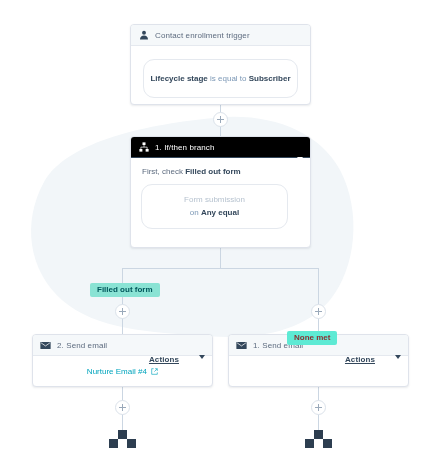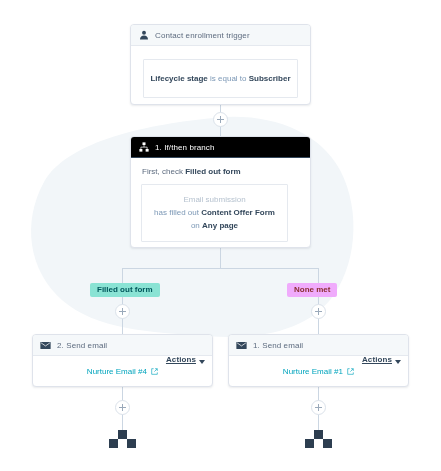--- a/index.html
+++ b/index.html
@@ -74,22 +74,22 @@
     align-items: center;
     justify-content: center;
   }
   .head-title {
     flex: 1 1 auto;
     white-space: nowrap;
     overflow: hidden;
   }
   .actions {
     display: flex;
-    align-items: flex-end;
-    gap: 3px;
+    align-items: flex-start;
+    gap: 20px;
     font-size: 8px;
     font-weight: bold;
     cursor: pointer;
     flex: 0 0 auto;
     margin-top: 28px;
   }
   .actions .lbl {
     text-decoration: underline;
   }
   .actions.dark { color: #ffffff; }
@@ -101,21 +101,21 @@
     border-right: 3px solid transparent;
     border-top: 4px solid currentColor;
   }
   .card-body {
     padding: 9px 22px 10px 10px;
     box-sizing: border-box;
   }
   
   .cond-box {
     border: 1px solid #e5e9ef;
-    border-radius: 1px;
+    border-radius: 11px;
     background: #ffffff;
     box-sizing: border-box;
     text-align: center;
     color: #7c98b6;
     font-size: 8px;
     line-height: 13px;
   }
   .cond-box b { color: #33475b; font-weight: bold; }
   .pretext {
     font-size: 8px;
@@ -147,22 +147,23 @@
     font-size: 8px;
     font-weight: bold;
     white-space: nowrap;
     box-sizing: border-box;
   }
   .badge-yes {
     background: #8ae3d4;
     color: #00575b;
   }
   .badge-no {
-    background: #f0abfc;
+    background: #5eead4;
     color: #8b2f32;
+    margin-top: 48px;
   }
   
   .plus {
     position: absolute;
     z-index: 4;
     width: 15px; height: 15px;
     border-radius: 50%;
     background: #ffffff;
     border: 1px solid #dbe2ea;
     box-sizing: border-box;
@@ -263,26 +264,23 @@
       <span class="actions dark">
         <span class="lbl">Actions</span>
         <span class="caret"></span>
       </span>
     </div>
     <div class="card-body">
       <div class="pretext">
         <span>First, check </span><b>Filled out form</b>
       </div>
       <div class="cond-box" style="padding:8px 6px 9px 6px;">
-        <div class="muted-line">Email submission</div>
+        <div class="muted-line">Form submission</div>
         <div>
-          <span>has filled out </span><b>Content Offer Form</b>
-        </div>
-        <div>
-          <span>on </span><b>Any page</b>
+          <span>on </span><b>Any equal</b>
         </div>
       </div>
     </div>
   </div>
 
   <div class="badge badge-yes" style="left:90px; top:283px;">Filled out form</div>
 
   <div class="badge badge-no" style="left:287px; top:283px;">None met</div>
 
   <div class="plus" style="left:115px; top:304px;"></div>
@@ -321,30 +319,20 @@
           <rect x="0.6" y="0.6" width="16.8" height="11.8" rx="1" fill="#33475b"></rect>
           <path d="M1.8 2.2 L9 7.2 L16.2 2.2" stroke="#ffffff" stroke-width="1.2" fill="none"></path>
         </svg>
       </span>
       <span class="head-title">1. Send email</span>
       <span class="actions light">
         <span class="lbl">Actions</span>
         <span class="caret"></span>
       </span>
     </div>
-    <div class="email-link">
-      <span>Nurture Email #1</span>
-      <span class="ext-icon">
-        <svg width="7" height="7" viewBox="0 0 12 12" xmlns="http://www.w3.org/2000/svg">
-          <path d="M4.5 1.2 H1.2 V10.8 H10.8 V7.5" stroke="#00a4bd" stroke-width="1.1" fill="none"></path>
-          <path d="M7 1.2 H10.8 V5" stroke="#00a4bd" stroke-width="1.1" fill="none"></path>
-          <path d="M10.6 1.4 L5.8 6.2" stroke="#00a4bd" stroke-width="1.1" fill="none"></path>
-        </svg>
-      </span>
-    </div>
   </div>
 
   <div class="plus" style="left:115px; top:400px;"></div>
   <div class="plus" style="left:311px; top:400px;"></div>
 
   <div class="flag" style="left:109px; top:430px;">
     <i style="left:9px;  top:0px;"></i>
     <i style="left:0px;  top:9px;"></i>
     <i style="left:18px; top:9px;"></i>
   </div>

